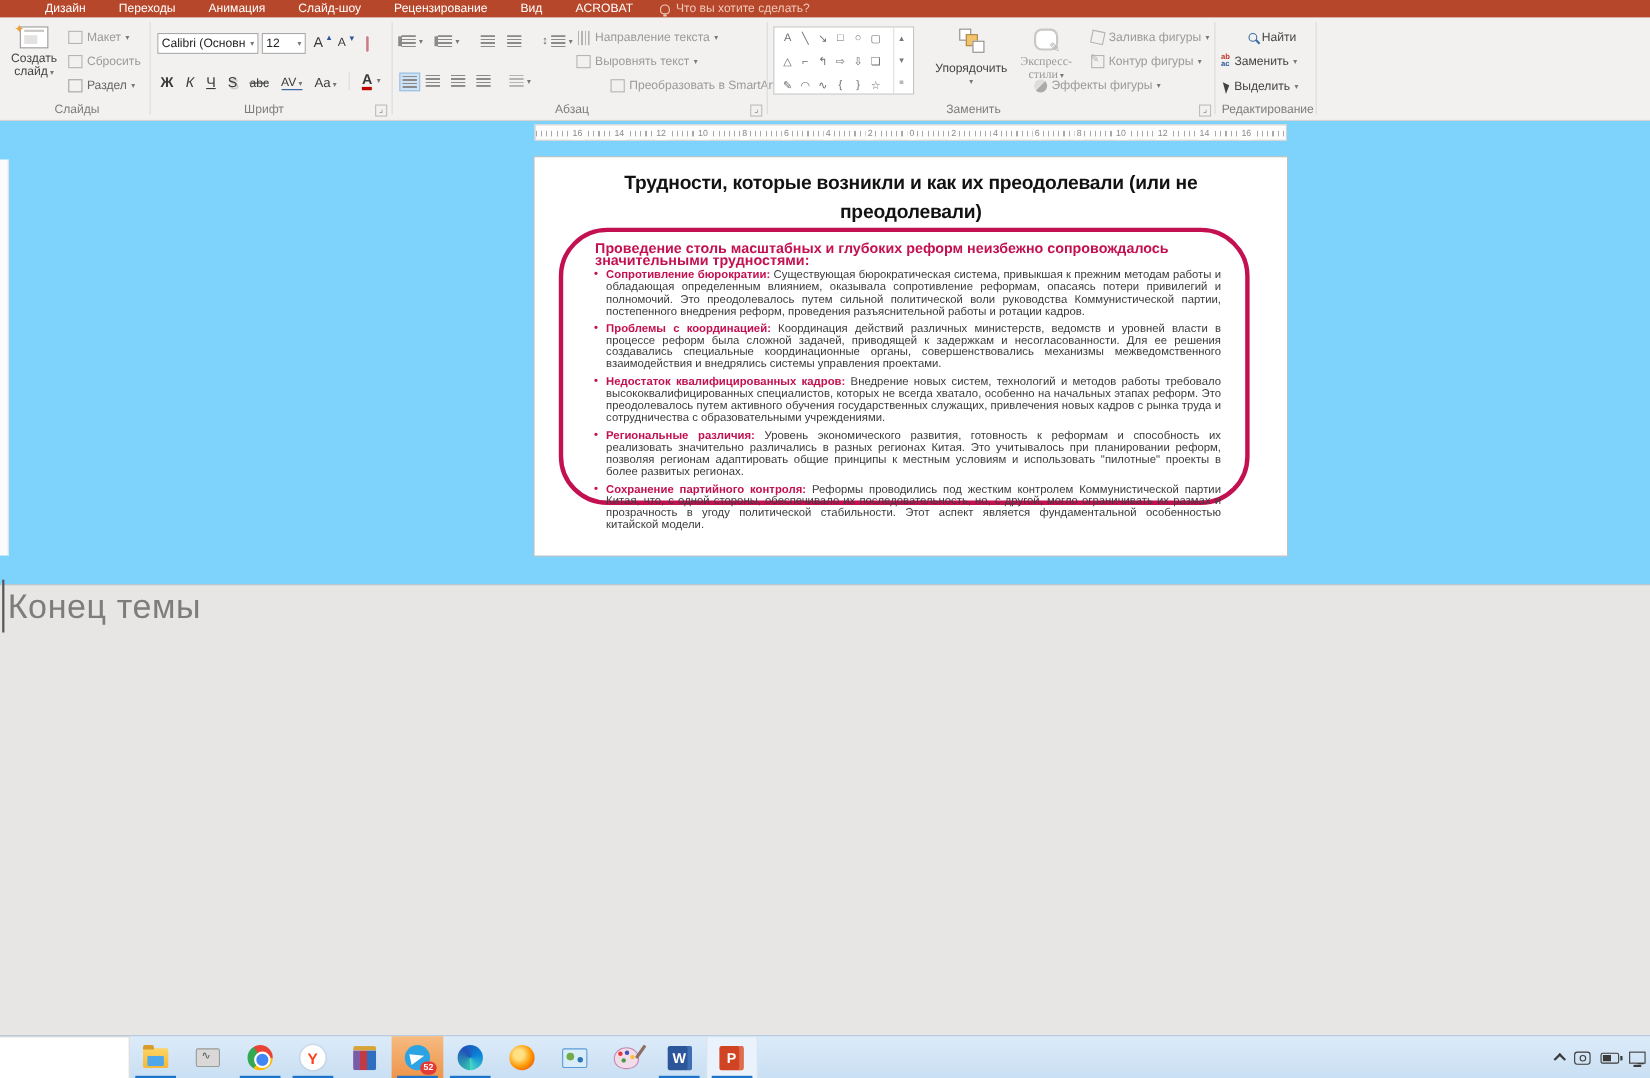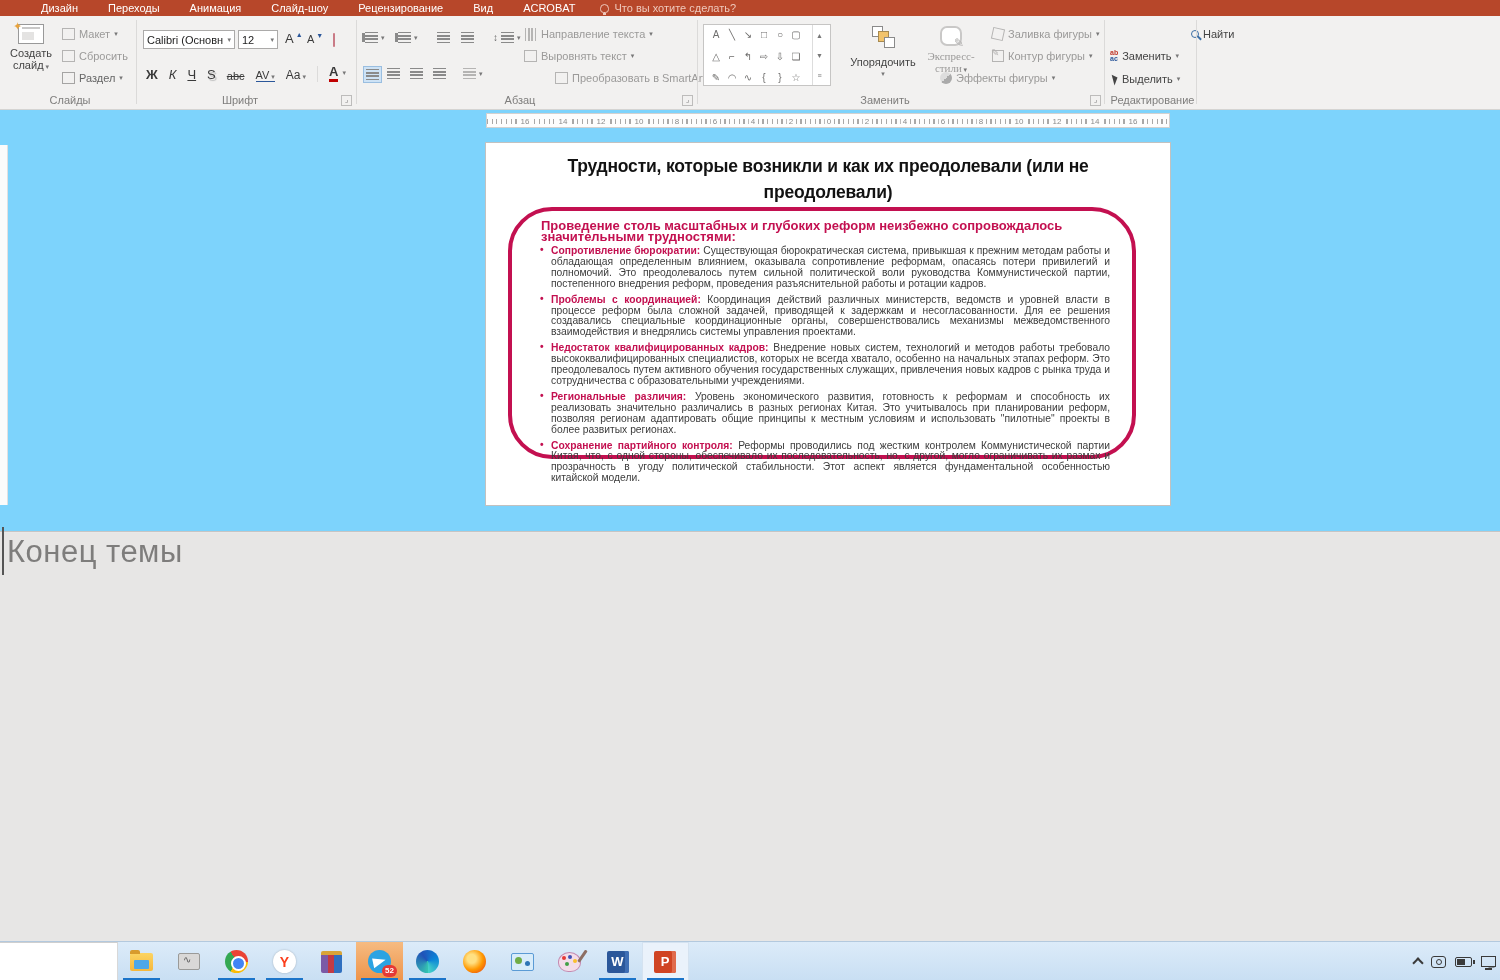--- a/index.html
+++ b/index.html
@@ -288,21 +288,21 @@
   </div>
   <div class="abs rbtn gray" style="left:940px; top:56px;">
     <span style="width:12px;height:12px;border-radius:50%;background:linear-gradient(135deg,#DDD 50%,#AAA 50%);display:inline-block;"></span>
     <span>Эффекты фигуры</span>
       <span class="arrow">▾</span>
   </div>
   <div class="group-label" style="left:840px; width:90px;">Заменить</div>
   <div class="launcher" style="left:1090px;">⌟</div>
   <div class="gsep" style="left:1104px;"></div>
 
-  <div class="abs rbtn" style="left:1175px; top:12px;padding-left:16px;">
+  <div class="abs rbtn" style="left:1119px; top:12px;padding-left:16px;">
     <span class="magnifier"></span>
     <span>Найти</span>
   </div>
   <div class="abs rbtn" style="left:1110px; top:34px;">
     <span class="replace-ico"><span class="t">ab</span><br><span class="b">ac</span></span>
     <span>Заменить</span>
       <span class="arrow">▾</span>
   </div>
   <div class="abs rbtn" style="left:1113px; top:57px;">
     <span class="cursor-arrow"></span>

